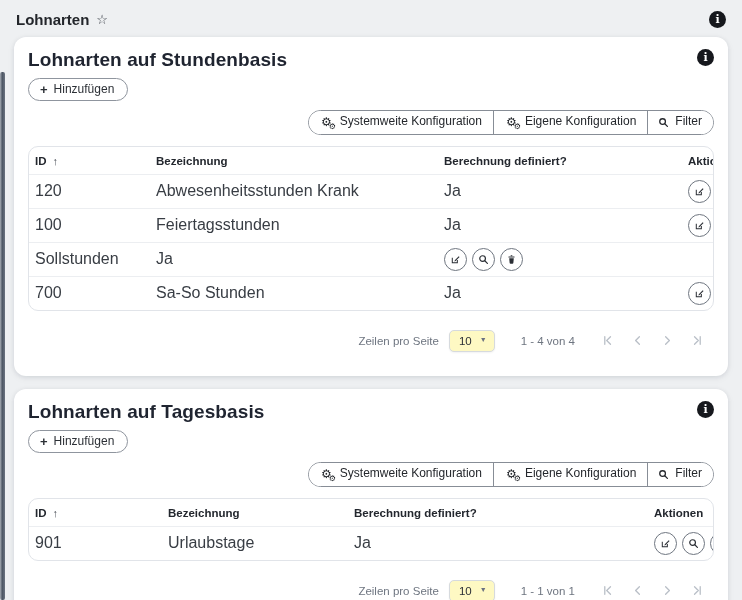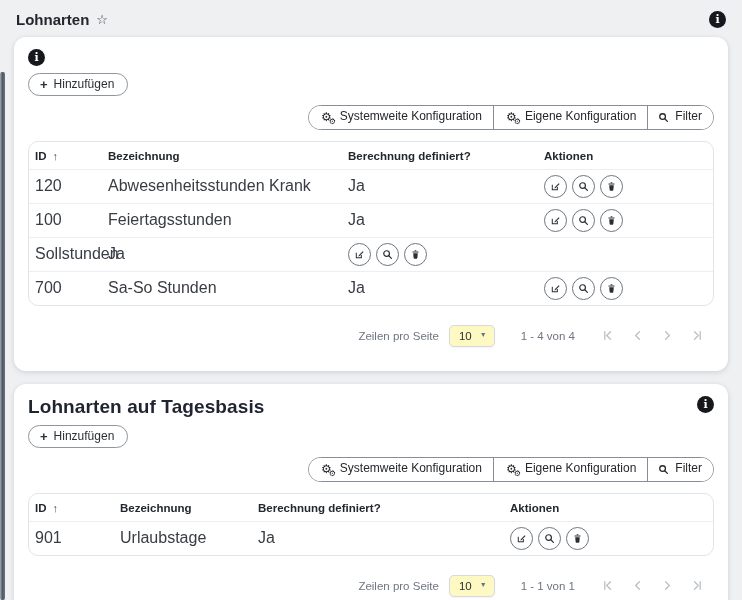--- a/index.html
+++ b/index.html
@@ -57,21 +57,21 @@
     background:#fff;border:none;border-left:1px solid #878d96;
     padding:3px 11px 4px 10px;font-size:12px;color:#24272c;cursor:pointer;
     font-family:inherit;line-height:1.3;
   }
   .seg:first-child{border-left:none;}
   .gears{position:relative;display:inline-block;line-height:1;font-size:12px;color:#1d2025;width:15px;}
   .gears .g2{position:absolute;right:-2px;bottom:-3px;font-size:8px;}
   .mag{display:inline-flex;}
   
   .table{border:1px solid #e1e4e9;border-radius:10px;overflow:hidden;margin-bottom:13px;}
-  .tr{display:grid;align-items:center;}
+  .tr{display:grid;align-items:center;gap:48px;}
   .t-hours .tr{grid-template-columns:73px 240px 196px 1fr;}
   .t-days  .tr{grid-template-columns:85px 138px 252px 1fr;}
   .tr.th .td{font-weight:700;font-size:11.5px;color:#23272e;padding:8px 8px 7px 6px;}
   .tr.tb{border-top:1px solid #eceef1;}
   .tr.tb .td{font-size:16px;color:#383d44;padding:5px 8px 5px 6px;min-height:19px;display:flex;align-items:center;}
   .sort{font-size:11px;color:#4a4f57;margin-left:6px;font-weight:400;}
   .th .td.sortable{cursor:pointer;display:flex;align-items:center;}
   .actions{display:flex;gap:5px;}
   .icon-btn{
     width:23px;height:23px;border-radius:50%;border:1px solid #6f7680;background:#fff;
@@ -105,20 +105,21 @@
 <div class="page-header">
   <div class="page-title-wrap">
     <h1 class="page-title">Lohnarten</h1>
     <span class="star">☆</span>
   </div>
   <span class="info-dot">i</span>
 </div>
 
 <section class="card">
   <div class="card-head">
+    <h2 class="card-title">Lohnarten auf Stundenbasis</h2>
     <span class="info-dot">i</span>
   </div>
 
   <button class="pill">
     <span class="plus">+</span>
     <span>Hinzufügen</span>
   </button>
 
   <div class="config-row">
     <div class="seg-group">

